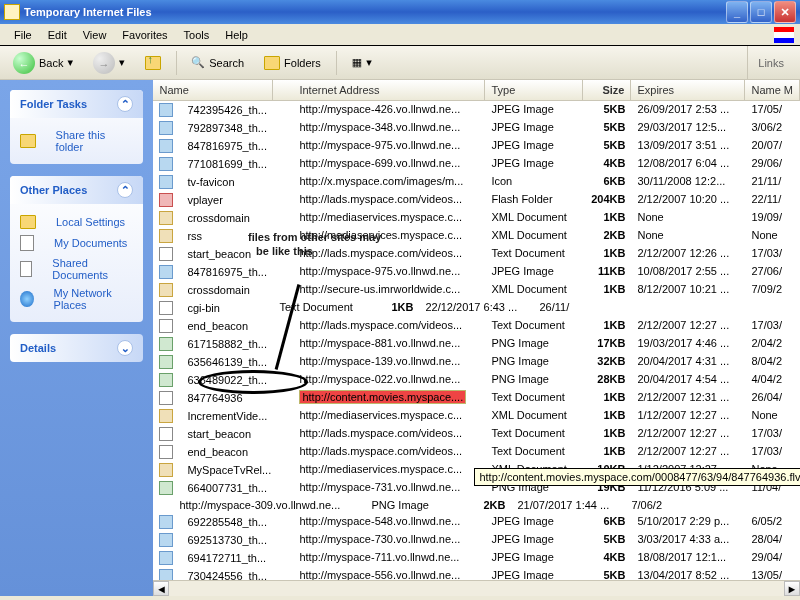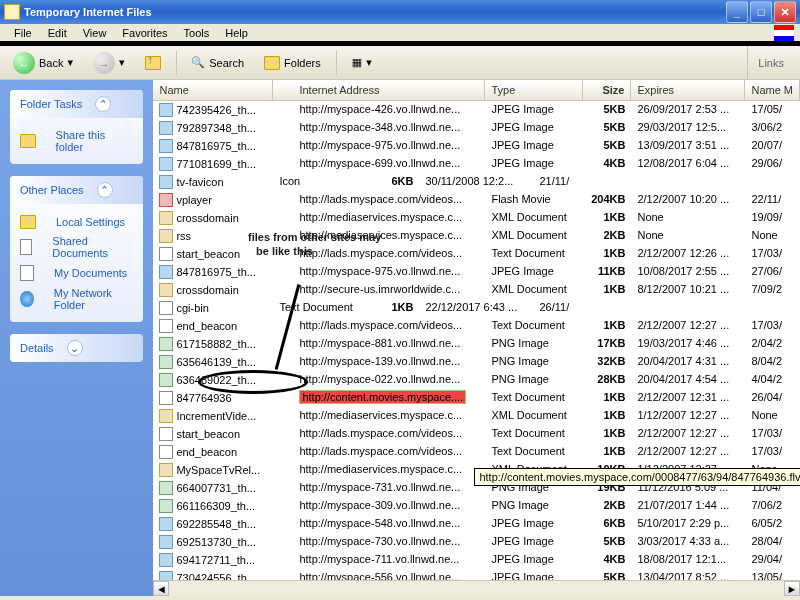--- a/index.html
+++ b/index.html
@@ -3,47 +3,47 @@
 <meta charset="utf-8">
 <style>
 * { box-sizing: border-box; margin: 0; padding: 0; font-family: Tahoma, sans-serif; font-size: 11px; }
 body { background: #ece9d8; width: 800px; height: 600px; overflow: hidden; position: relative; }
 .titlebar { height: 24px; background: linear-gradient(to bottom, #4a8ae0 0%, #2b5fc7 50%, #4a8ae0 100%); display: flex; align-items: center; padding: 0 4px; color: white; }
 .titlebar-icon { width: 16px; height: 16px; background: #fff3c0; border: 1px solid #c9a500; margin-right: 4px; }
 .titlebar-text { flex: 1; font-weight: bold; }
 .wbtn { width: 22px; height: 22px; margin-left: 2px; display: flex; align-items: center; justify-content: center; font-weight: bold; border: 1px solid #fff7; border-radius: 3px; }
 .wbtn.min, .wbtn.max { background: linear-gradient(to bottom,#7fb3f0,#3363c9); color:#fff; }
 .wbtn.close { background: linear-gradient(to bottom,#f08d7f,#c93333); color:#fff; }
-.menubar { height: 22px; background: #ece9d8; display: flex; align-items: center; padding: 0 6px; border-bottom: 5px solid #000000; }
+.menubar { height: 22px; background: #ece9d8; display: flex; align-items: center; padding: 0 6px; border-bottom: 1px solid #000000; }
 .menubar span { padding: 2px 8px; }
 .menubar .flag { margin-left:auto; width:20px;height:16px; background: linear-gradient(to bottom,red 0 33%, white 33% 66%, blue 66% 100%); }
 .toolbar { height: 34px; background: linear-gradient(to bottom,#f7f5ec,#e2dfce); display: flex; align-items: center; padding: 0 6px; border-bottom:1px solid #cac6b6; gap:6px; }
 .tbtn { display:flex; align-items:center; gap:4px; padding:3px 6px; border:1px solid transparent; border-radius:3px; }
 .circle { width:22px;height:22px;border-radius:50%; background: radial-gradient(circle at 30% 30%, #c8ffd0, #3bbf3b); display:flex;align-items:center;justify-content:center;color:#fff;font-weight:bold; }
 .circle.gray { background: radial-gradient(circle at 30% 30%, #eee, #bbb); color:#888; }
 .sep { width:1px; height:24px; background:#cac6b6; margin:0 2px; }
 .links-box { margin-left:auto; border-left:1px solid #cac6b6; padding:0 10px; height:100%; display:flex; align-items:center; color:#666; }
 .main { display:flex; height: calc(600px - 28px - 22px - 34px); }
 .sidebar { width:218px; background: linear-gradient(to bottom,#7aa5e8,#6591d9); padding:10px; overflow:hidden; }
 .panel { background:linear-gradient(to bottom,#fff,#e8eefb); border-radius:4px; margin-bottom:12px; overflow:hidden; }
-.panel-h { background:linear-gradient(to right,#fff,#c7d8f6); padding:6px 10px; font-weight:normal; color:#215dc6; display:flex; align-items:center;gap:13px; }
+.panel-h { background:linear-gradient(to right,#fff,#c7d8f6); padding:6px 10px; font-weight:bold; color:#215dc6; display:flex; justify-content:space-between; align-items:center;gap:13px; }
 .panel-h .chev { width:16px;height:16px;border-radius:50%;background:#fff;border:1px solid #a8c0e8;display:flex;align-items:center;justify-content:center;color:#215dc6; }
 .panel-body { padding:8px 10px; }
 .panel-body .item { display:flex; align-items:center; gap:20px; padding:3px 0; color:#215dc6; }
 .fldicon { width:16px;height:14px; background:#f8d775; border:1px solid #c9a500; border-radius:1px; }
 .docicon { width:14px;height:16px; background:#fff; border:1px solid #888; position:relative; }
 .neticon { width:16px;height:16px; border-radius:50%; background: radial-gradient(circle,#8fd0ff,#1d6dc9); }
 .content { flex:1; background:#fff; display:flex; flex-direction:column; position:relative; }
 .headers { display:flex; background:linear-gradient(to bottom,#fff,#ece9d8); border-bottom:1px solid #cac6b6; }
 .headers div { padding:4px 6px; border-right:1px solid #cac6b6; color:#333; white-space:nowrap; overflow:hidden; }
 .col-name{width:120px;} .col-addr{width:192px;margin-left:20px;} .col-type{width:98px;} .col-size{width:48px;text-align:right;font-weight:bold;} .col-exp{width:114px;} .col-last{flex:1;}
 .rows { flex:1; overflow:hidden; }
 .row { display:flex; padding:1px 0; }
 .row > div { padding:1px 6px; white-space:nowrap; overflow:hidden; text-overflow:ellipsis; }
-.row .col-name { display:flex; align-items:center; gap:3px; }
+.row .col-name { display:flex; align-items:center; gap:14px; }
 .ficon { width:14px; height:14px; flex-shrink:0; background:#b8d8f0; border:1px solid #6a9acd; }
 .ficon.txt { background:#fff; border:1px solid #888; }
 .ficon.png { background:#d0e8d0; border:1px solid #6aa06a; }
 .ficon.xml { background:#f0e0b8; border:1px solid #c9a540; }
 .ficon.swf { background:#f0b8b8; border:1px solid #c95050; }
 .row.sel .col-addr span { background:#ef4444; border:1px solid #bdb76b; padding:0 2px; }
 .tooltip { position:absolute; left:321px; top:388px; background:#ffffe1; border:1px solid #000; padding:2px 4px; font-size:11px; z-index:10; }
 .annotation { position:absolute; left:248px; top:230px; font-family: "Comic Sans MS", cursive; font-size:19px; font-weight:bold; color:#1a1a1a; z-index:11; line-height:1.3; pointer-events:none; }
 .annot-circle { position:absolute; left:198px; top:370px; width:110px; height:24px; border:3px solid #000; border-radius:50%; z-index:11; pointer-events:none; }
 .annot-line { position:absolute; left:286px; top:283px; width:3px; height:88px; background:#000; transform:rotate(15deg); z-index:11; pointer-events:none; }
@@ -113,29 +113,29 @@
           <span>Other Places</span>
           <span class="chev">⌃</span>
         </div>
       <div class="panel-body" id="other-places-body">
           <div class="item">
             <div class="fldicon"></div>
             <span>Local Settings</span>
           </div>
           <div class="item">
             <div class="docicon"></div>
-            <span>Shared Documents</span>
+            <span>My Documents</span>
           </div>
           <div class="item">
             <div class="docicon"></div>
-            <span>My Documents</span>
+            <span>Shared Documents</span>
           </div>
           <div class="item">
             <div class="neticon"></div>
-            <span>My Network Folder</span>
+            <span>My Network Places</span>
           </div>
         </div>
     </div>
     <div class="panel">
       <div class="panel-h">
           <span>Details</span>
           <span class="chev">⌄</span>
         </div>
     </div>
   </div>
@@ -192,32 +192,33 @@
           <div class="col-type">JPEG Image</div>
           <div class="col-size">4KB</div>
           <div class="col-exp">12/08/2017 6:04 ...</div>
           <div class="col-last">29/06/</div>
         </div>
         <div class="row">
           <div class="col-name">
             <div class="ficon ico"></div>
             <span>tv-favicon</span>
           </div>
+          <div class="col-addr">http://x.myspace.com/images/m...</div>
           <div class="col-type">Icon</div>
           <div class="col-size">6KB</div>
           <div class="col-exp">30/11/2008 12:2...</div>
           <div class="col-last">21/11/</div>
         </div>
         <div class="row">
           <div class="col-name">
             <div class="ficon swf"></div>
             <span>vplayer</span>
           </div>
           <div class="col-addr">http://lads.myspace.com/videos...</div>
-          <div class="col-type">Flash Movie</div>
+          <div class="col-type">Flash Folder</div>
           <div class="col-size">204KB</div>
           <div class="col-exp">2/12/2007 10:20 ...</div>
           <div class="col-last">22/11/</div>
         </div>
         <div class="row">
           <div class="col-name">
             <div class="ficon xml"></div>
             <span>crossdomain</span>
           </div>
           <div class="col-addr">http://mediaservices.myspace.c...</div>
@@ -384,24 +385,20 @@
             <div class="ficon png"></div>
             <span>664007731_th...</span>
           </div>
           <div class="col-addr">http://myspace-731.vo.llnwd.ne...</div>
           <div class="col-type">PNG Image</div>
           <div class="col-size">19KB</div>
           <div class="col-exp">11/12/2016 5:09 ...</div>
           <div class="col-last">11/04/</div>
         </div>
         <div class="row">
-          <div class="col-name">
-            <div class="ficon png"></div>
-            <span>661166309_th...</span>
-          </div>
           <div class="col-addr">http://myspace-309.vo.llnwd.ne...</div>
           <div class="col-type">PNG Image</div>
           <div class="col-size">2KB</div>
           <div class="col-exp">21/07/2017 1:44 ...</div>
           <div class="col-last">7/06/2</div>
         </div>
         <div class="row">
           <div class="col-name">
             <div class="ficon jpg"></div>
             <span>692285548_th...</span>

